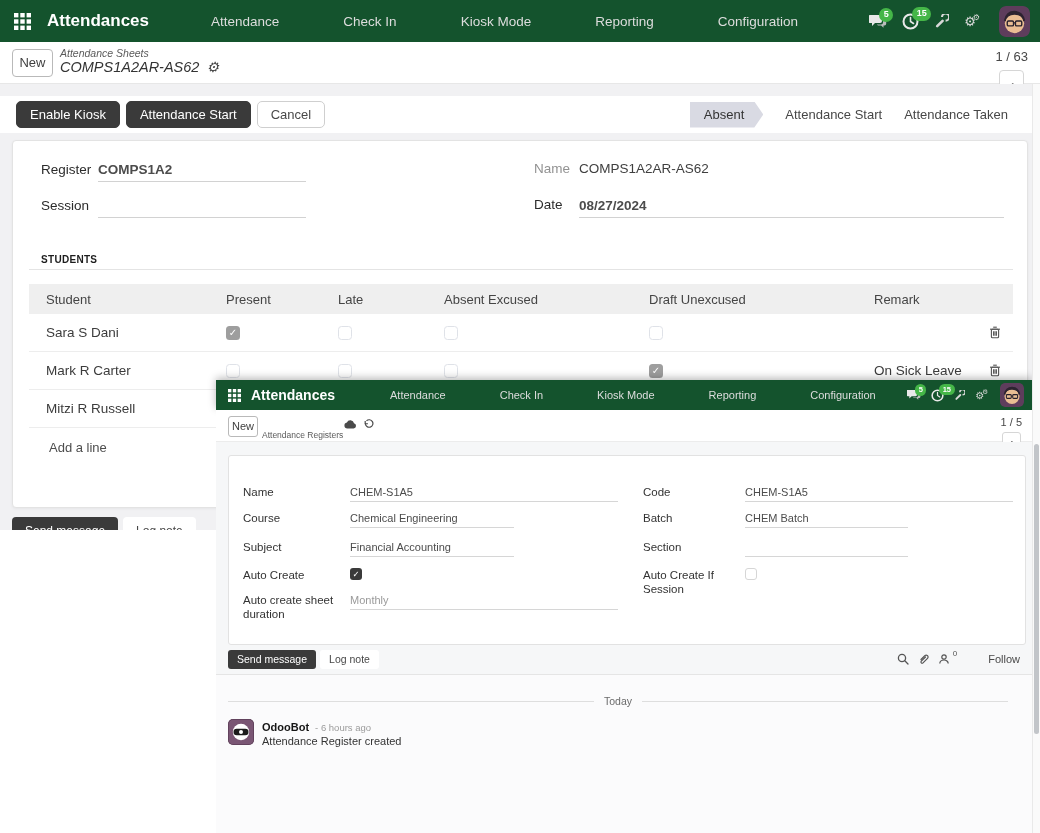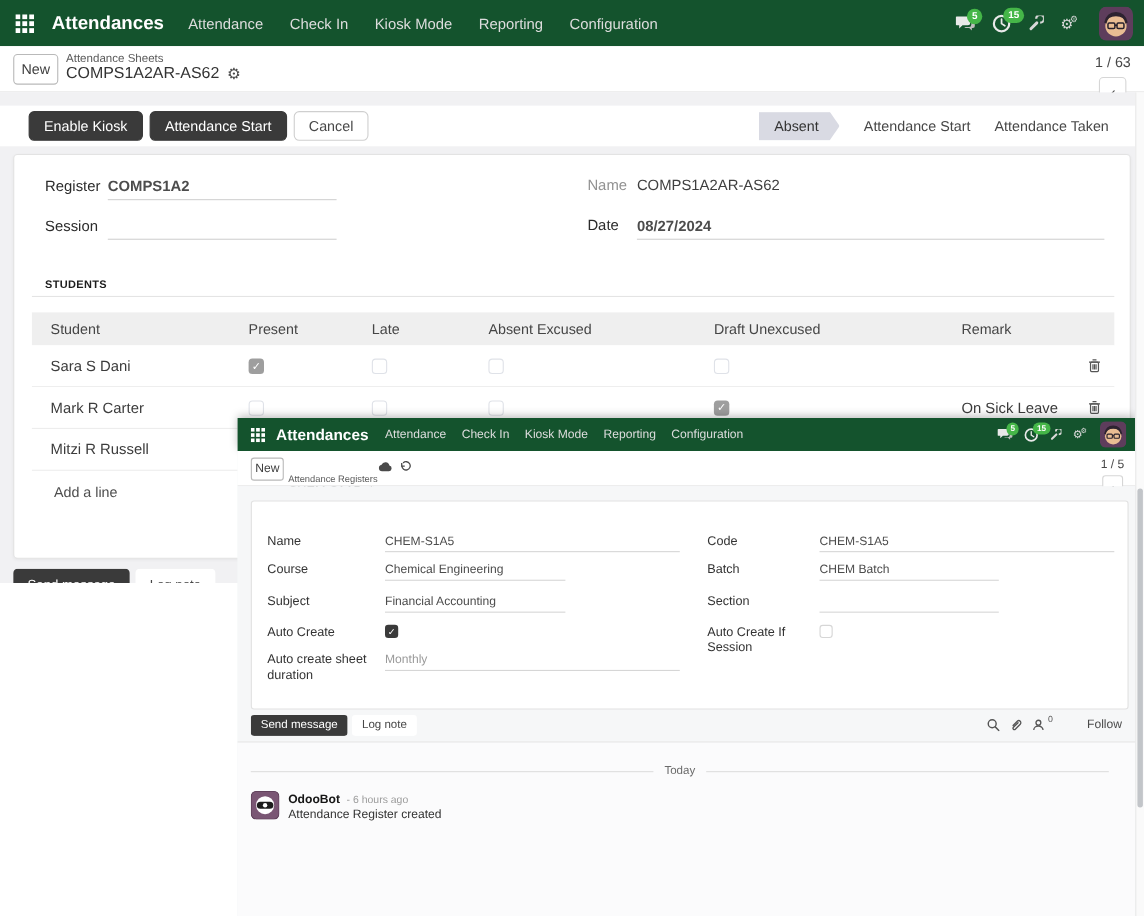--- a/index.html
+++ b/index.html
@@ -15,60 +15,60 @@
   
   .nav { background:#14532d; display:flex; align-items:center; }
   .m-nav { position:absolute; top:0; left:0; width:1040px; height:42px; padding:0 10px 0 14px; }
   .o-nav { position:absolute; top:0; left:0; width:816px; height:30px; padding:0 8px 0 12px; box-shadow:0 -2px 8px rgba(0,0,0,.28); }
   .nav-title { color:#fff; font-weight:700; }
   .m-nav .nav-title { font-size:17px; margin-left:16px; }
   .o-nav .nav-title { font-size:14px; margin-left:10px; }
   .nav-menu { display:flex; align-items:center; }
   .m-nav .nav-menu { margin-left:22px; gap:24px; }
   .o-nav .nav-menu { margin-left:15px; gap:14px; }
-  .nav-item { color:#dddddd; cursor:pointer; white-space:nowrap; }
+  .nav-item { color:#dddddd; cursor:pointer; white-space:nowrap;margin-left:40px; }
   .m-nav .nav-item { font-size:13.5px; }
   .o-nav .nav-item { font-size:11px; }
   .nav-right { margin-left:auto; display:flex; align-items:center; }
   .m-nav .nav-right { gap:15px; }
   .o-nav .nav-right { gap:10px; }
   .nav-ico { position:relative; display:inline-flex; align-items:center; justify-content:center; cursor:pointer; }
   .badge { position:absolute; background:#45b648; color:#fff; font-weight:700; border-radius:9px; line-height:1; }
   .m-nav .badge { top:-6px; left:10px; font-size:9px; padding:2.5px 4.5px; }
   .o-nav .badge { top:-5px; left:8px; font-size:7.5px; padding:2px 3.5px; }
   .avatar { border-radius:7px; overflow:hidden; cursor:pointer; }
   .m-nav .avatar { width:31px; height:31px; margin-left:4px; }
   .o-nav .avatar { width:24px; height:24px; margin-left:2px; border-radius:5px; }
 
   
   .m-bc { position:absolute; top:42px; left:0; width:1040px; height:42px; background:#fff; border-bottom:1px solid #e7e7e7; }
   .btn-new { position:absolute; border:1px solid #b9b9b9; border-radius:4px; background:#fff; color:#3f3f3f; text-align:center; cursor:pointer; }
   .m-bc .btn-new { left:12px; top:7px; width:41px; height:28px; line-height:26px; font-size:13px; }
   .bc-block { position:absolute; }
-  .m-bc .bc-block { left:60px; top:5px; }
+  .m-bc .bc-block { left:60px; top:5px;font-style:italic; }
   .bc-parent { font-size:10.5px; color:#5a5a5a; cursor:pointer; }
   .m-bc .bc-current { font-size:14.5px; color:#333; font-weight:500; }
   .gear-glyph { color:#4a4a4a; cursor:pointer; }
 
   .stats { position:absolute; left:345px; top:46px; height:32px; display:flex; border:1px solid #dcdcdc; border-radius:4px; background:#fff; overflow:hidden; }
   .stat { display:flex; align-items:center; padding-left:7px; gap:6px; cursor:pointer; border-right:1px solid #e2e2e2; }
   .stat:last-child { border-right:none; }
   .stat-txt { display:flex; flex-direction:column; justify-content:center; }
   .stat-label { font-size:10.5px; color:#474747; line-height:11px; }
   .stat-value { font-size:10.5px; color:#474747; line-height:11px; }
 
   .pager { position:absolute; display:flex; align-items:center;flex-direction:column; }
   .m-bc .pager { right:12px; top:7px; gap:6px; }
   .pager-txt { font-size:13px; color:#474747; }
   .pager-btn { border:1px solid #d6d6d6; border-radius:4px; background:#fff; color:#555; display:flex; align-items:center; justify-content:center; cursor:pointer; }
   .m-bc .pager-btn { width:25px; height:28px; font-size:15px; }
 
   
   .m-content { position:absolute; top:84px; left:0; width:1032px; height:446px; background:#f1f1f3; overflow:hidden; }
-  .ctrl-strip { position:absolute; top:12px; left:0; width:1032px; height:37px; background:#fff; display:flex; align-items:center; padding-left:26px; gap:6px; }
+  .ctrl-strip { position:absolute; top:12px; left:0; width:1032px; height:37px; background:#fff; display:flex; align-items:center; padding-left:16px; gap:6px; }
   .btn { border-radius:5px; font-size:13px; height:27px; line-height:25px; padding:0 13px; cursor:pointer; white-space:nowrap; border:1px solid transparent; }
   .btn-dark { background:#3a3a3a; color:#fff; border-color:#3a3a3a; }
   .btn-light { background:#fff; color:#484848; border-color:#cfcfcf; }
   .statusbar { position:absolute; right:24px; top:0; height:37px; display:flex; align-items:center; gap:22px; }
   .status-step { font-size:13px; color:#474747; cursor:pointer; white-space:nowrap; }
   .status-pill { background:#d9dae3; color:#333; height:26px; line-height:26px; padding:0 19px 0 14px;
     clip-path:polygon(0 0, calc(100% - 9px) 0, 100% 50%, calc(100% - 9px) 100%, 0 100%); }
 
   .sheet { position:absolute; top:56px; left:12px; width:1016px; height:368px; background:#fff; border:1px solid #e3e3e3; border-radius:4px; box-shadow:0 1px 3px rgba(0,0,0,.05); }
   .fld-label { position:absolute; font-size:13.5px; font-weight:500; color:#2b2b2b; }

